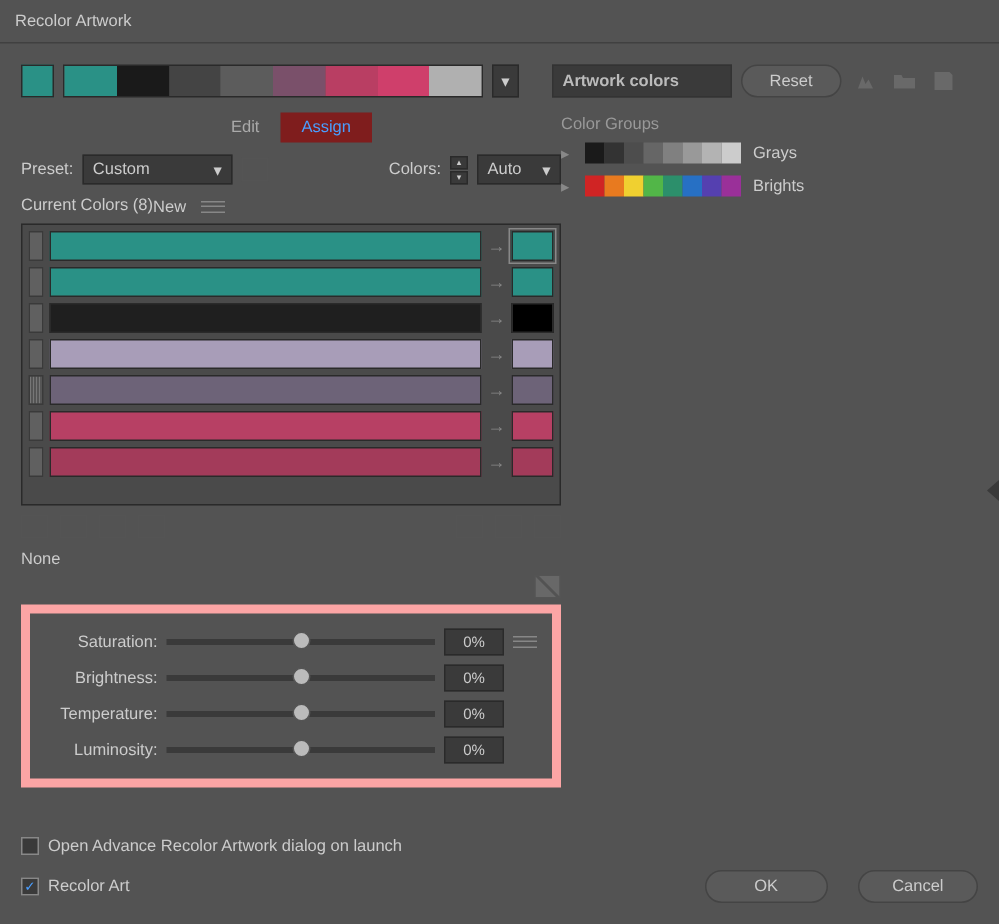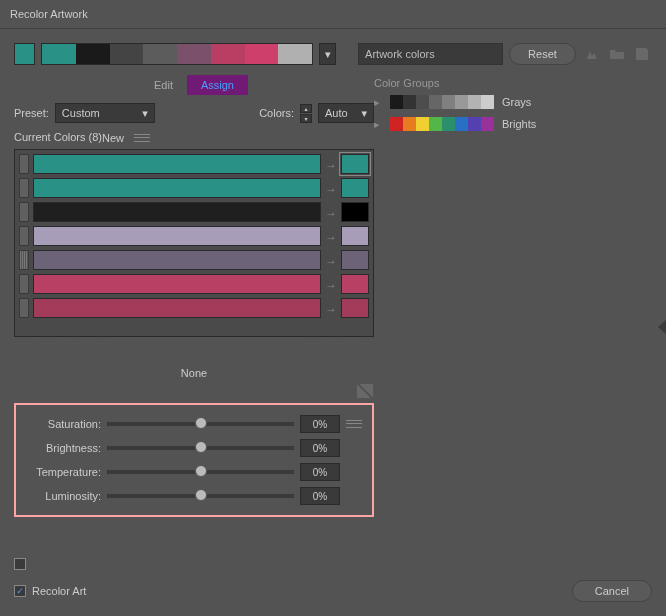--- a/index.html
+++ b/index.html
@@ -13,39 +13,39 @@
 .colorstrip div{flex:1}
 .dd-arrow{width:18px;height:22px;background:#3a3a3a;border:1px solid #2a2a2a;display:flex;align-items:center;justify-content:center}
 .input-gray{background:#3a3a3a;border:1px solid #333;height:22px;padding:0 6px;color:#bbb}
 .btn{background:#5a5a5a;border:1px solid #444;height:22px;padding:0 18px;border-radius:11px;color:#ccc;display:flex;align-items:center}
 .iconbtn{width:20px;height:20px;display:flex;align-items:center;justify-content:center;opacity:.5}
 .content{display:flex;flex:1}
 .leftpanel{width:360px;display:flex;flex-direction:column}
 .rightpanel{flex:1;display:flex;flex-direction:column}
 .tabs{display:flex;justify-content:center;gap:0;margin-bottom:8px}
 .tab{padding:4px 14px;color:#aaa}
-.tab.active{background:#701a75;color:#4a9eff}
+.tab.active{background:#7f1d1d;color:#4a9eff}
 .row{display:flex;align-items:center;gap:6px;margin-bottom:8px}
 .select{background:#3a3a3a;border:1px solid #2a2a2a;height:20px;padding:0 6px;display:flex;align-items:center;min-width:50px;justify-content:space-between}
 .steppers{display:flex;flex-direction:column;width:12px;gap:1px}
 .stepper-btn{height:9px;background:#3a3a3a;border:1px solid #2a2a2a;font-size:6px;display:flex;align-items:center;justify-content:center}
 .secthead{display:flex;color:#999;margin-bottom:4px}
 .colorlist{border:1px solid #2a2a2a;background:#4a4a4a;padding:4px;height:188px;overflow:hidden}
 .colorrow{display:flex;align-items:center;gap:4px;margin-bottom:4px}
 .handle{width:10px;height:20px;background:#606060;border:1px solid #3a3a3a}
 .handle.line{background:repeating-linear-gradient(90deg,#777,#777 1px,#555 1px,#555 2px)}
 .bar{flex:1;height:20px;border:1px solid #2a2a2a}
 .arrow{color:#888;font-size:12px}
 .newsw{width:28px;height:20px;border:1px solid #2a2a2a}
 .newsw.sel{outline:1px solid #888;outline-offset:1px}
 .toolrow{display:flex;align-items:center;gap:8px;margin:6px 0}
 .spacer{flex:1}
 .menu-icon{width:16px;height:14px;opacity:.6;display:flex;flex-direction:column;justify-content:space-around;padding:2px 0}
 .menu-icon div{height:1px;background:#aaa}
-.sliders{border:2px solid #fca5a5;padding:10px;display:flex;flex-direction:column;gap:6px}
+.sliders{border:6px solid #fca5a5;padding:10px;display:flex;flex-direction:column;gap:6px}
 .sliderrow{display:flex;align-items:center;gap:6px}
 .sliderlabel{width:75px;text-align:right}
 .slider{flex:1;height:4px;background:#3a3a3a;position:relative}
 .thumb{position:absolute;left:50%;top:-5px;width:12px;height:12px;border-radius:50%;background:#bbb;border:1px solid #555;transform:translateX(-50%)}
 .valbox{width:40px;height:18px;background:#3a3a3a;border:1px solid #2a2a2a;display:flex;align-items:center;justify-content:center;font-size:10px}
 .grouphead{color:#999;margin-bottom:6px;margin-top:2px}
 .cgroup{display:flex;align-items:center;gap:8px;margin-bottom:8px}
 .cgroup .tri{color:#888;width:8px}
 .cgstrip{display:flex;width:104px;height:14px}
 .cgstrip div{flex:1}
@@ -70,21 +70,21 @@
           <div style="background: rgb(26, 26, 26);"></div>
           <div style="background: rgb(68, 68, 68);"></div>
           <div style="background: rgb(92, 92, 92);"></div>
           <div style="background: rgb(122, 80, 106);"></div>
           <div style="background: rgb(185, 62, 99);"></div>
           <div style="background: rgb(207, 63, 107);"></div>
           <div style="background: rgb(176, 176, 176);"></div>
         </div>
       <div class="dd-arrow">▾</div>
       <div style="width:10px"></div>
-      <input class="input-gray" style="width: 145px;" value="Artwork colors">
+      <input class="input-gray" style="width: 120px; font-weight: bold;" value="Artwork colors">
       <div class="btn">Reset</div>
       <div class="iconbtn">
           <svg class="icn" viewBox="0 0 16 16">
             <path fill="#aaa" d="M3 13l3-8 2 5 2-3 3 6z"></path>
           </svg>
         </div>
       <div class="iconbtn">
           <svg class="icn" viewBox="0 0 16 16">
             <path fill="#aaa" d="M1 4h5l1 2h8v7H1z"></path>
           </svg>
@@ -182,21 +182,21 @@
           <div class="toolcell"></div>
           <div class="toolcell"></div>
           <div class="toolcell"></div>
           <div class="toolcell"></div>
           <div class="spacer"></div>
           <div class="toolcell"></div>
           <div class="toolcell"></div>
           <div class="toolcell"></div>
         </div>
 
-        <div style="display:flex;justify-content:center;gap:8px;margin:2px 0 4px">
+        <div style="display:flex;justify-content:flex-start;gap:8px;margin:2px 0 4px">
           <span>None</span>
         </div>
         <div style="display:flex;justify-content:flex-end;gap:8px;margin-bottom:4px">
           <div class="toolcell" style="opacity:.6;background:linear-gradient(45deg,#777 45%,transparent 46%,transparent 54%,#777 55%)"></div>
         </div>
 
         <div class="sliders">
           <div id="sliderrows">
               <div class="sliderrow" style="margin-bottom: 6px;">
                 <span class="sliderlabel">Saturation:</span>
@@ -270,24 +270,26 @@
   <span>Brights</span>
             </div>
           </div>
       </div>
     </div>
   </div>
 
   <div style="padding:0 14px">
     <div class="check" style="margin-bottom:6px">
       <div class="checkbox"></div>
+      <span>Open Advance Recolor Artwork dialog on launch</span>
     </div>
   </div>
   <div class="bottom">
     <div class="check">
       <div class="checkbox">✓</div>
       <span>Recolor Art</span>
     </div>
     <div class="spacer"></div>
+    <div class="btn" style="padding:0 32px">OK</div>
     <div class="btn" style="padding:0 22px">Cancel</div>
   </div>
 </div>
 <div class="right-edge"></div>
 
 </body></html>

